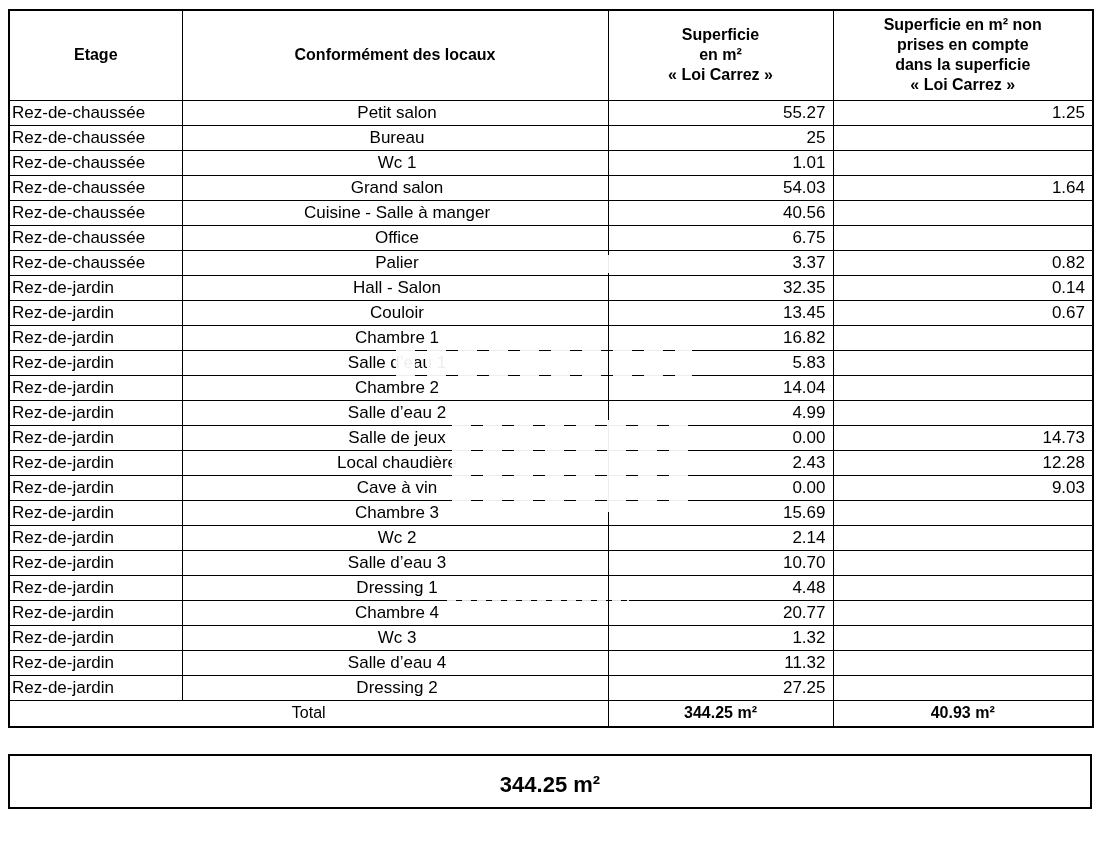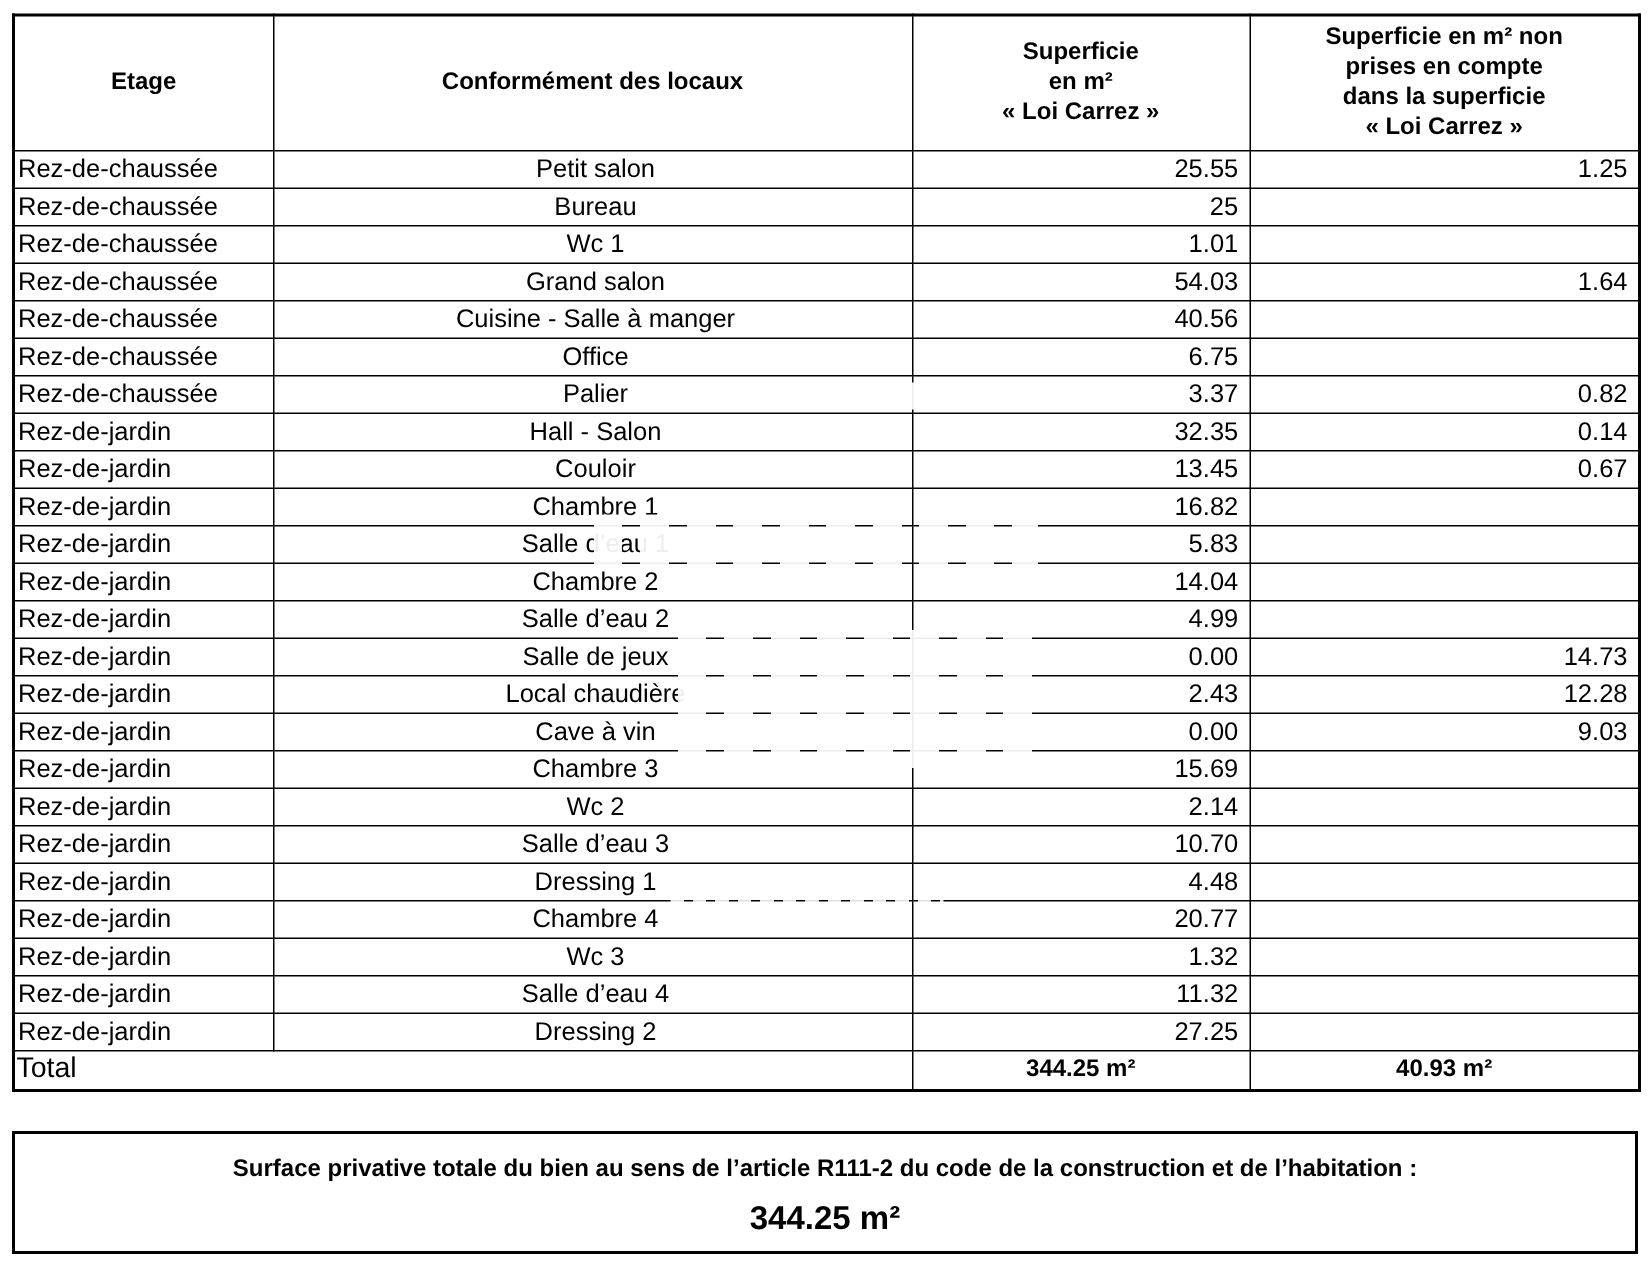--- a/index.html
+++ b/index.html
@@ -41,21 +41,21 @@
     height: 25px;
     font-size: 17px;
     padding: 0 7px;
     vertical-align: middle;
   }
   td.cell-etage { text-align: left; padding: 0 2px; }
   td.cell-desig { text-align: center; padding-left: 11px; }
   td.cell-num   { text-align: right; padding-right: 7px; }
 
   tfoot td { height: 27px; vertical-align: middle; }
-  td.total-label { font-size: 19px; font-weight: normal; }
+  td.total-label { text-align: center; font-size: 16px; font-weight: normal; }
   td.total-value { text-align: center; font-size: 16px; font-weight: bold; }
 
   .law-box {
     margin-top: 26px;
     width: 1084px;
     border: 2.5px solid #000;
     text-align: center;
     padding: 10px 10px 8px 10px;
   }
   .law-line  { font-size: 16px; font-weight: bold; line-height: 27px; }
@@ -97,21 +97,21 @@
         <th>Superficie en m² non
 prises en compte
 dans la superficie
 « Loi Carrez »</th>
       </tr>
     </thead>
     <tbody>
         <tr>
     <td class="cell-etage">Rez-de-chaussée</td>
     <td class="cell-desig">Petit salon</td>
-    <td class="cell-num">25.55</td>
+    <td class="cell-num">55.27</td>
     <td class="cell-num">1.25</td>
   </tr>
         <tr>
     <td class="cell-etage">Rez-de-chaussée</td>
     <td class="cell-desig">Bureau</td>
     <td class="cell-num">25</td>
     <td class="cell-num"></td>
   </tr>
         <tr>
     <td class="cell-etage">Rez-de-chaussée</td>
@@ -249,21 +249,20 @@
     <tfoot>
       <tr>
         <td class="total-label" colspan="2">Total</td>
         <td class="total-value">344.25 m²</td>
         <td class="total-value">40.93 m²</td>
       </tr>
     </tfoot>
   </table>
 
   <div class="law-box">
-    <div class="law-line">Surface privative totale du bien au sens de l’article R111-2 du code de la construction et de l’habitation :</div>
     <div class="law-total">344.25 m²</div>
   </div>
 
   <div class="wm wm-a"></div>
   <div class="wm wm-b"></div>
   <div class="wm wm-c"></div>
   <div class="wm wm-d"></div>
 
 </div>
 

